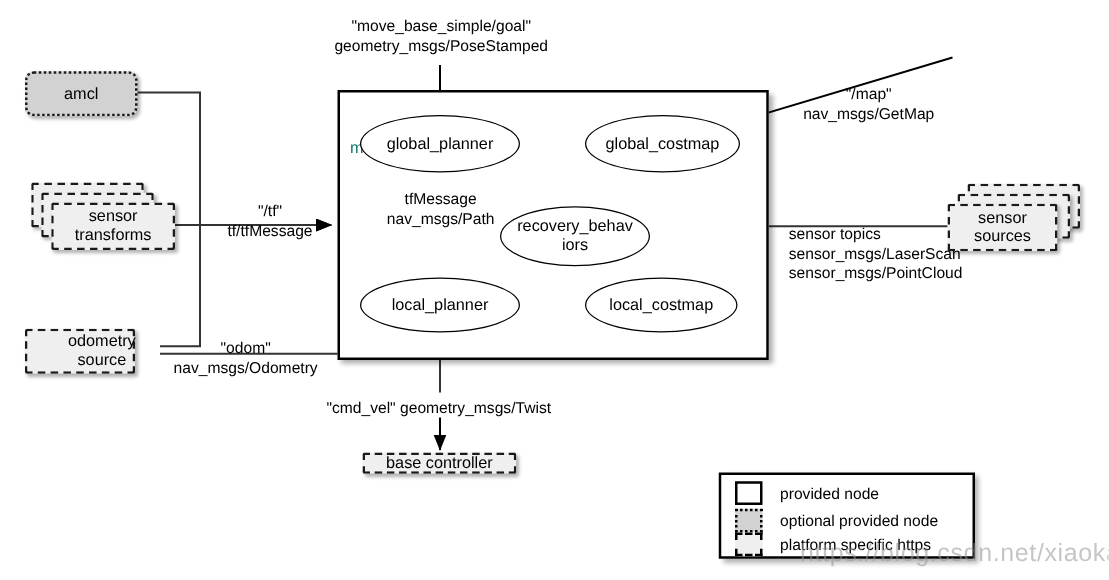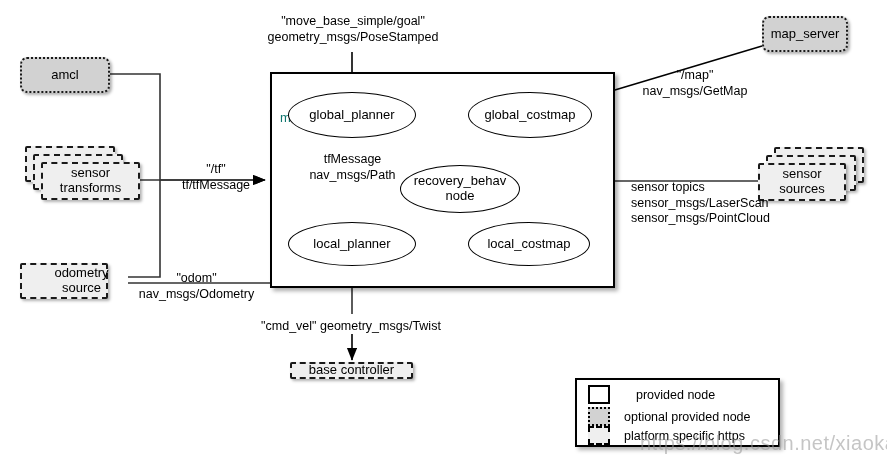--- a/index.html
+++ b/index.html
@@ -183,29 +183,28 @@
   </svg>
 
   <div id="move-base-box" style="left:270px; top:72px; width:345px; height:216px;"></div>
   <div id="move-base-title" style="left:280px; top:77px;">move_base</div>
 
   <div class="ellipse" style="left:468px; top:92px;  width:124px; height:46px;">global_costmap</div>
 
   <div class="ellipse" style="left:288px; top:92px;  width:128px; height:46px;">global_planner</div>
 
   <div class="ellipse" style="left:400px; top:165px; width:120px; height:48px; white-space:pre;">recovery_behav
-node</div>
+iors</div>
 
   <div class="ellipse" style="left:288px; top:222px; width:128px; height:44px;">local_planner</div>
 
   <div class="ellipse" style="left:468px; top:222px; width:122px; height:44px;">local_costmap</div>
 
   <div class="node-box optional-node" style="left:20px; top:57px; width:90px; height:36px;">amcl</div>
 
-  <div class="node-box optional-node" style="left:762px; top:16px; width:86px; height:36px;">map_server</div>
 
   <div class="stack-ghost" style="left:25px; top:146px; width:90px; height:36px;">
     <span class="ghost-label">sensor</span>
   </div>
   <div class="stack-ghost" style="left:33px; top:154px; width:90px; height:36px;">
     <span class="ghost-label">sensor</span>
   </div>
   <div class="node-box platform-node" style="left:41px; top:162px; width:99px; height:38px; white-space:pre;">sensor
 transforms</div>
 
@@ -239,21 +238,21 @@
 nav_msgs/Odometry</div>
 
   <div class="edge-label" style="left:256px; top:319px; width:190px;">"cmd_vel" geometry_msgs/Twist</div>
 
   <div class="edge-label" style="left:631px; top:180px; width:155px; text-align:left;">sensor topics
 sensor_msgs/LaserScan
 sensor_msgs/PointCloud</div>
 
   <div id="legend-box" style="left:575px; top:378px; width:205px; height:69px;"></div>
 
-  <div class="legend-row" style="left:588px; top:385px;gap:12px;">
+  <div class="legend-row" style="left:588px; top:385px;">
     <span class="legend-swatch sw-provided"></span>
     <span>provided node</span>
   </div>
 
   <div class="legend-row" style="left:588px; top:407px;">
     <span class="legend-swatch sw-optional"></span>
     <span>optional provided node</span>
   </div>
 
   <div class="legend-row" style="left:588px; top:426px;">

